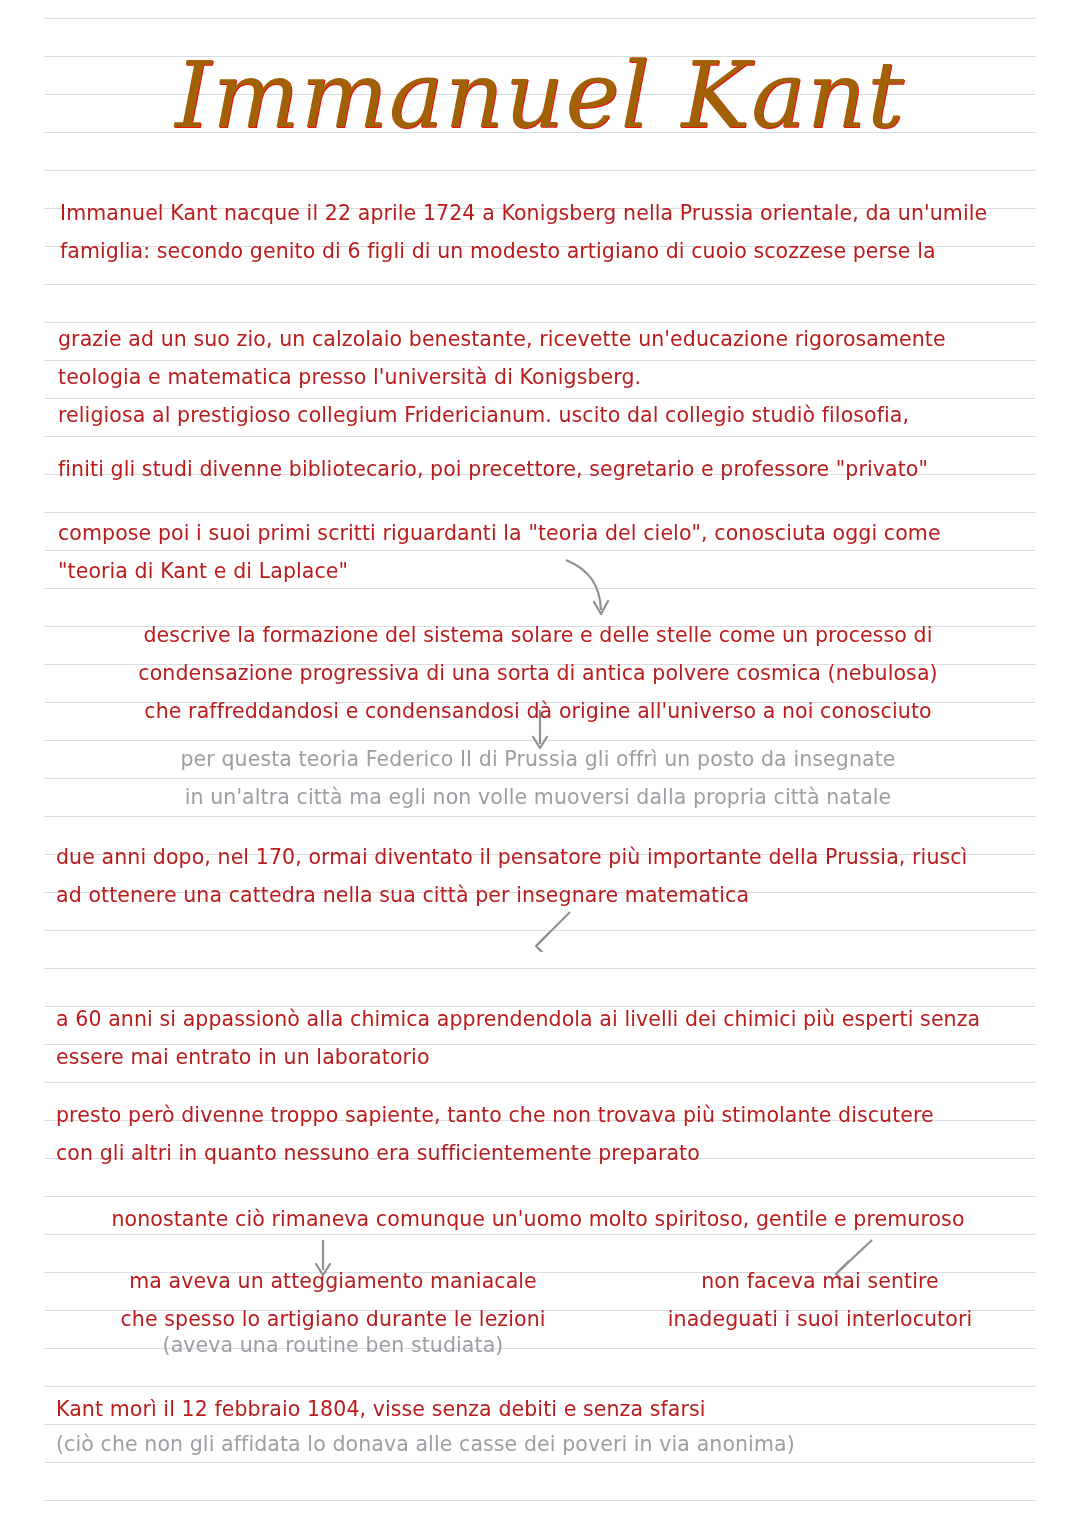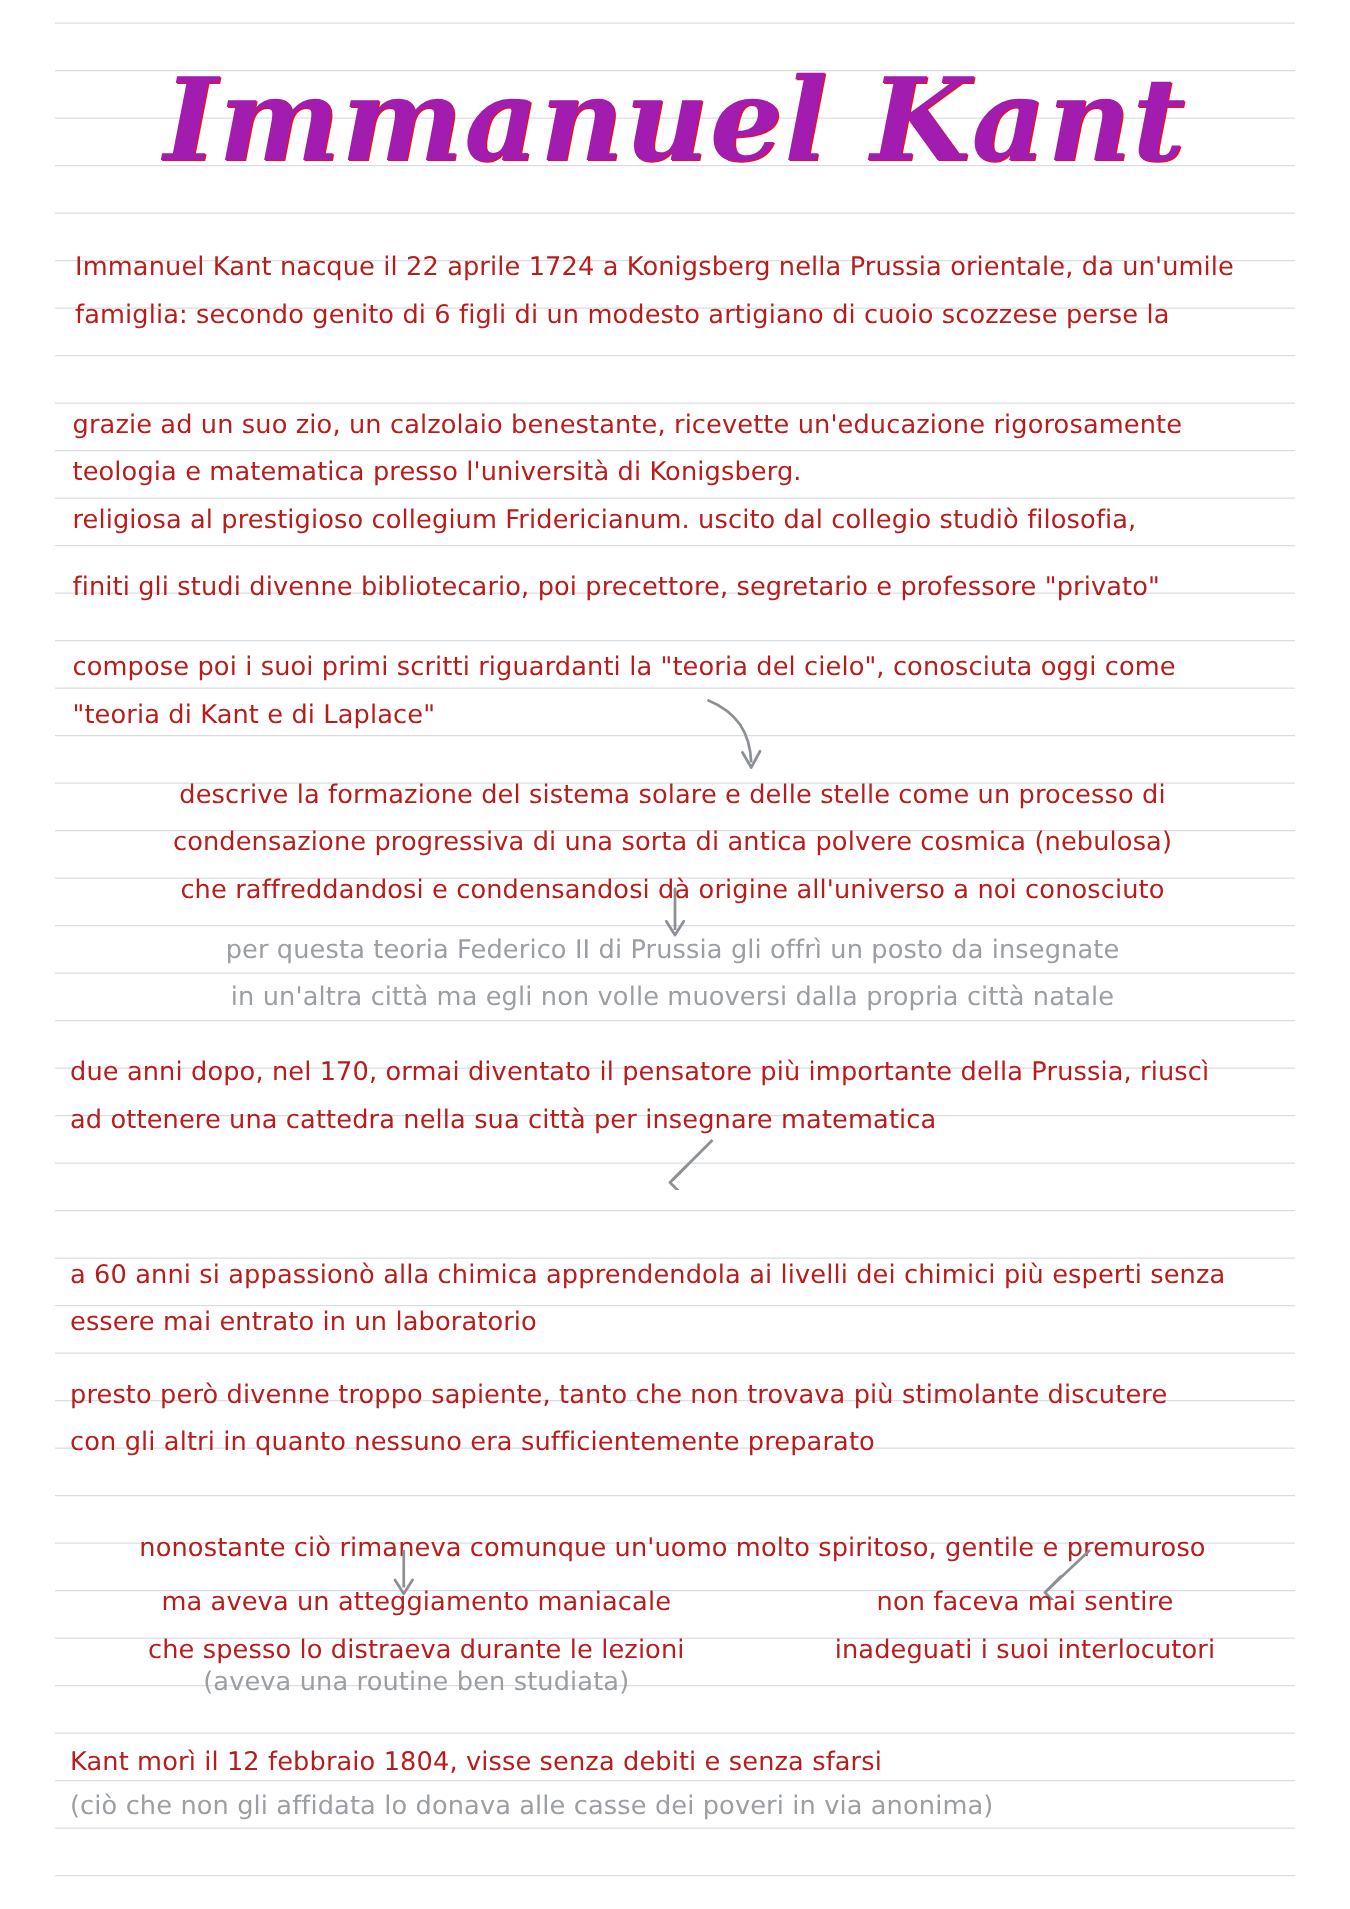--- a/index.html
+++ b/index.html
@@ -32,24 +32,24 @@
     position: absolute;
     inset: 0;
   }
 
   .title {
     position: absolute;
     top: 48px;
     left: 0;
     width: 100%;
     text-align: center;
-    color: #a21caf;
+    color: #a16207;
     font-family: "DejaVu Serif", serif;
     font-style: italic;
-    font-weight: bold;
+    font-weight: normal;
     font-size: 92px;
     letter-spacing: 1px;
     line-height: 1.05;
     text-shadow: 1px 1px 0 #f01010;
   }
 
   .block {
     position: absolute;
     color: #b91c1c;
     font-size: 20.5px;
@@ -173,37 +173,37 @@
     <div class="block" style="left:56px; top:1000px; width:980px;">
       <div>a 60 anni si appassionò alla chimica apprendendola ai livelli dei chimici più esperti senza</div>
       <div>essere mai entrato in un laboratorio</div>
     </div>
 
     <div class="block" style="left:56px; top:1096px; width:980px;">
       <div>presto però divenne troppo sapiente, tanto che non trovava più stimolante  discutere</div>
       <div>con gli altri in quanto nessuno era sufficientemente preparato</div>
     </div>
 
-    <div class="block center" style="left:58px; top:1200px; width:960px;margin-top:19px;">
+    <div class="block center" style="left:58px; top:1200px; width:960px;">
       <div>nonostante ciò rimaneva comunque un'uomo molto spiritoso, gentile e premuroso</div>
     </div>
 
     <svg class="arrow" style="left:310px; top:1238px;" width="26" height="42" viewBox="0 0 26 42">
       <path d="M13 2 L13 32" stroke="#8d9196" stroke-width="2.2" fill="none"></path>
       <path d="M6 26 L13 37 L20 26" stroke="#8d9196" stroke-width="2.2" fill="none" stroke-linecap="round" stroke-linejoin="round"></path>
     </svg>
 
     <svg class="arrow" style="left:828px; top:1238px;" width="50" height="42" viewBox="0 0 50 42">
       <path d="M44 2 L10 34" stroke="#8d9196" stroke-width="2.2" fill="none"></path>
       <path d="M8 18 L8 36 L26 36" stroke="#8d9196" stroke-width="2.2" fill="none" stroke-linecap="round" stroke-linejoin="round" transform="rotate(45 8 36)"></path>
     </svg>
 
     <div class="block center" style="left:58px; top:1262px; width:550px;">
       <div>ma aveva un atteggiamento maniacale</div>
-      <div>che spesso lo distraeva durante le lezioni</div>
+      <div>che spesso lo artigiano durante le lezioni</div>
     </div>
 
     <div class="block center grey" style="left:58px; top:1326px; width:550px;">
       <div>(aveva una routine ben studiata)</div>
     </div>
 
     <div class="block center" style="left:610px; top:1262px; width:420px;">
       <div>non faceva mai sentire</div>
       <div>inadeguati i suoi interlocutori</div>
     </div>

